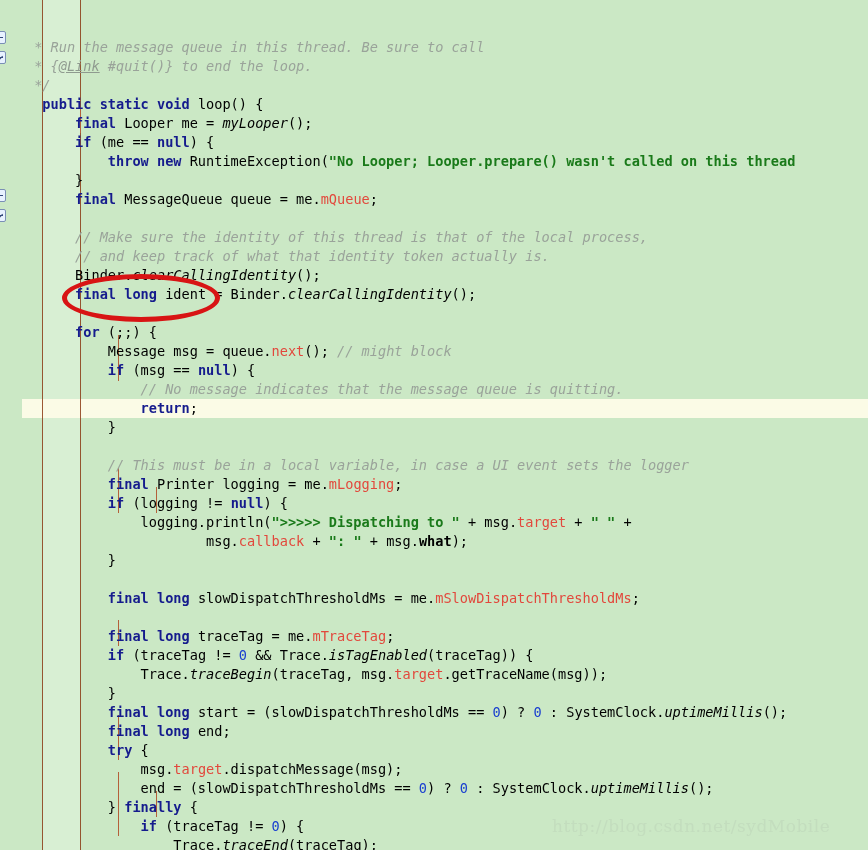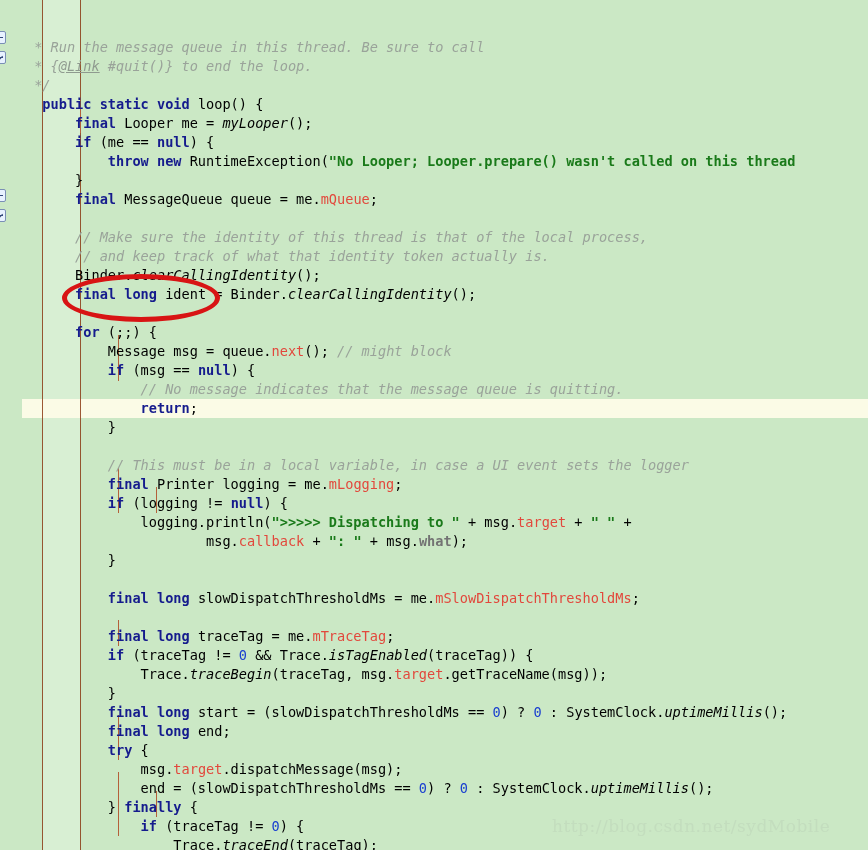--- a/index.html
+++ b/index.html
@@ -111,21 +111,21 @@
 
   
   .kw   { color: #151b8d; font-weight: bold; }            
   .pl   { color: #000000; }                                
   .cm   { color: #9aa39a; font-style: italic; }            
   .cmL  { color: #8f9a8f; font-style: italic; text-decoration: underline; font-weight: normal; } 
   .str  { color: #1a7a1a; font-weight: bold; }             
   .fld  { color: #e2483c; }                                
   .num  { color: #1a3fd0; }                                
   .mth  { color: #000000; font-style: italic; }            
-  .what { color: #737373; font-weight: bold; }             
+  .what { color: #000000; font-weight: bold; }             
 
   
   .ellipse {
     position: absolute;
     border: 5px solid #d81414;
     border-radius: 50%;
     z-index: 6;
     pointer-events: none;
   }
 

